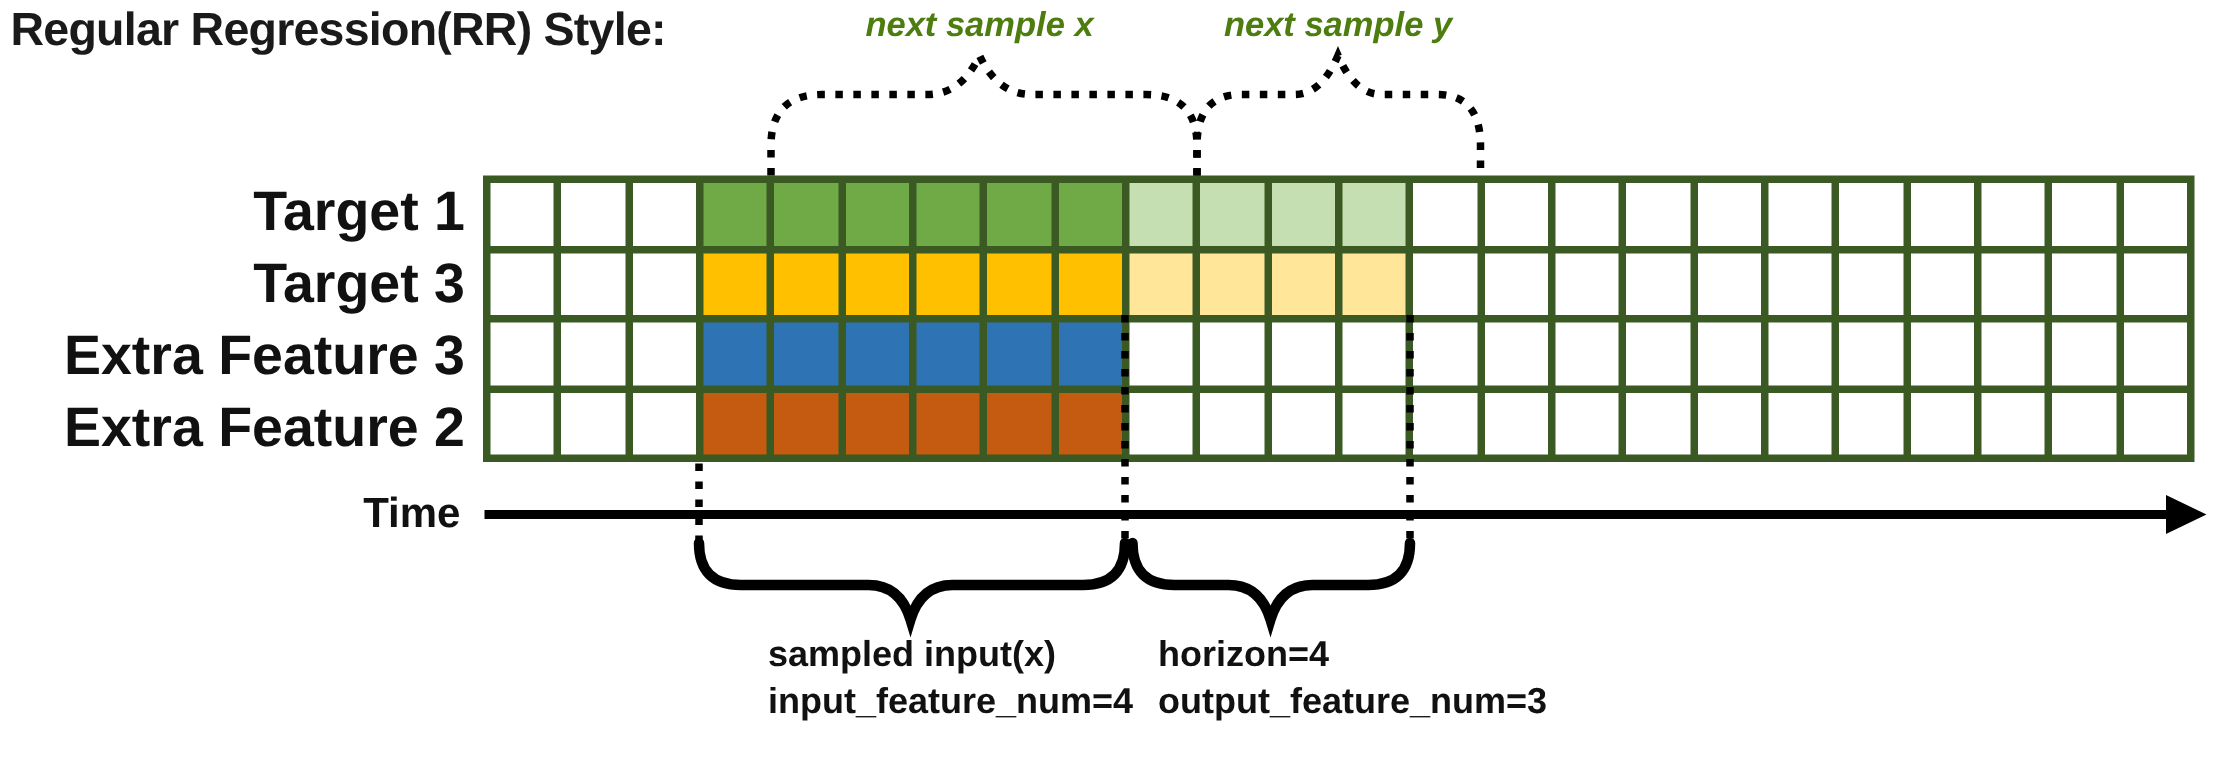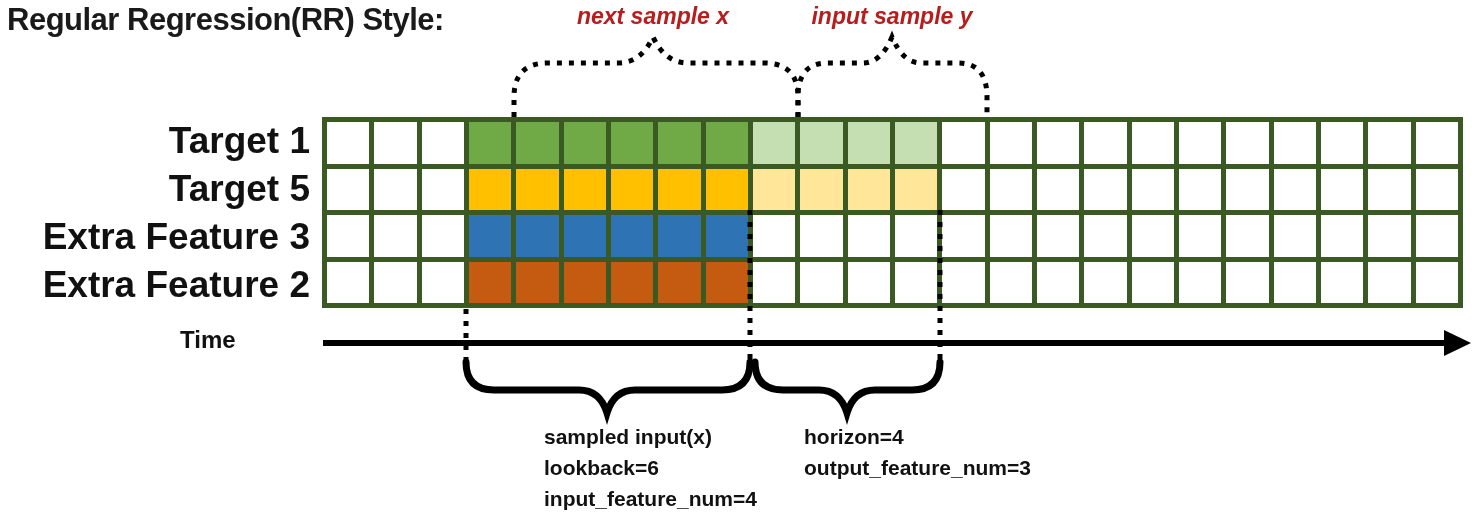--- a/index.html
+++ b/index.html
@@ -26,21 +26,21 @@
     letter-spacing: -0.5px;
     white-space: nowrap;
   }
   .top-label {
     position: absolute;
     top: 3px;
     transform: translateX(-50%);
     font-size: 23px;
     font-style: italic;
     font-weight: 600;
-    color: #b91c1c;
+    color: #4d7c0f;
     white-space: nowrap;
   }
   #next-x-label { left: 653px; }
   #next-y-label { left: 892px; }
 
   .row-labels {
     position: absolute;
     left: 0;
     top: 117px;
     width: 310px;
@@ -77,51 +77,51 @@
     left: 0;
     top: 0;
     pointer-events: none;
   }
 
   .time-label {
     position: absolute;
     left: 180px;
     top: 328px;
     width: 127px;
-    font-size: 24px;
+    text-align: right;
+    font-size: 28px;
     font-weight: 700;
     color: #111111;
     line-height: 1;
   }
   .caption {
     position: absolute;
     top: 421px;
-    font-size: 21px;
+    font-size: 24px;
     font-weight: 600;
     color: #111111;
     line-height: 31px;
     white-space: nowrap;
-    margin-left: 32px;
   }
   #input-caption { left: 512px; }
   #output-caption { left: 772px; }
 </style>
 </head>
 <body>
 
 <div id="canvas">
 
   <div class="title">Regular Regression(RR) Style:</div>
 
   <div class="top-label" id="next-x-label">next sample x</div>
-  <div class="top-label" id="next-y-label">input sample y</div>
+  <div class="top-label" id="next-y-label">next sample y</div>
 
   <div class="row-labels">
     <div class="row-label">Target 1</div>
-    <div class="row-label">Target 5</div>
+    <div class="row-label">Target 3</div>
     <div class="row-label">Extra Feature 3</div>
     <div class="row-label">Extra Feature 2</div>
   </div>
 
   <div class="sample-grid" style="background: rgb(59, 90, 35); grid-template-columns: repeat(24, 1fr); grid-template-rows: repeat(4, 1fr);">
       <div class="cell" style="background: rgb(255, 255, 255);"></div>
       <div class="cell" style="background: rgb(255, 255, 255);"></div>
       <div class="cell" style="background: rgb(255, 255, 255);"></div>
       <div class="cell" style="background: rgb(111, 170, 71);"></div>
       <div class="cell" style="background: rgb(111, 170, 71);"></div>
@@ -233,21 +233,20 @@
 
     <path d="M 466,362 Q 466,390 494,390 L 579,390 Q 600,390 607,413 Q 614,390 635,390 L 722,390 Q 750,390 750,362" fill="none" stroke="#000000" stroke-width="7" stroke-linecap="round"></path>
 
     <path d="M 755,362 Q 755,390 783,390 L 819,390 Q 840,390 847,413 Q 854,390 875,390 L 912,390 Q 940,390 940,362" fill="none" stroke="#000000" stroke-width="7" stroke-linecap="round"></path>
   </svg>
 
   <div class="time-label">Time</div>
 
   <div class="caption" id="input-caption">
     <div>sampled input(x)</div>
-    <div>lookback=6</div>
     <div>input_feature_num=4</div>
   </div>
 
   <div class="caption" id="output-caption">
     <div>horizon=4</div>
     <div>output_feature_num=3</div>
   </div>
 
 </div>
 

